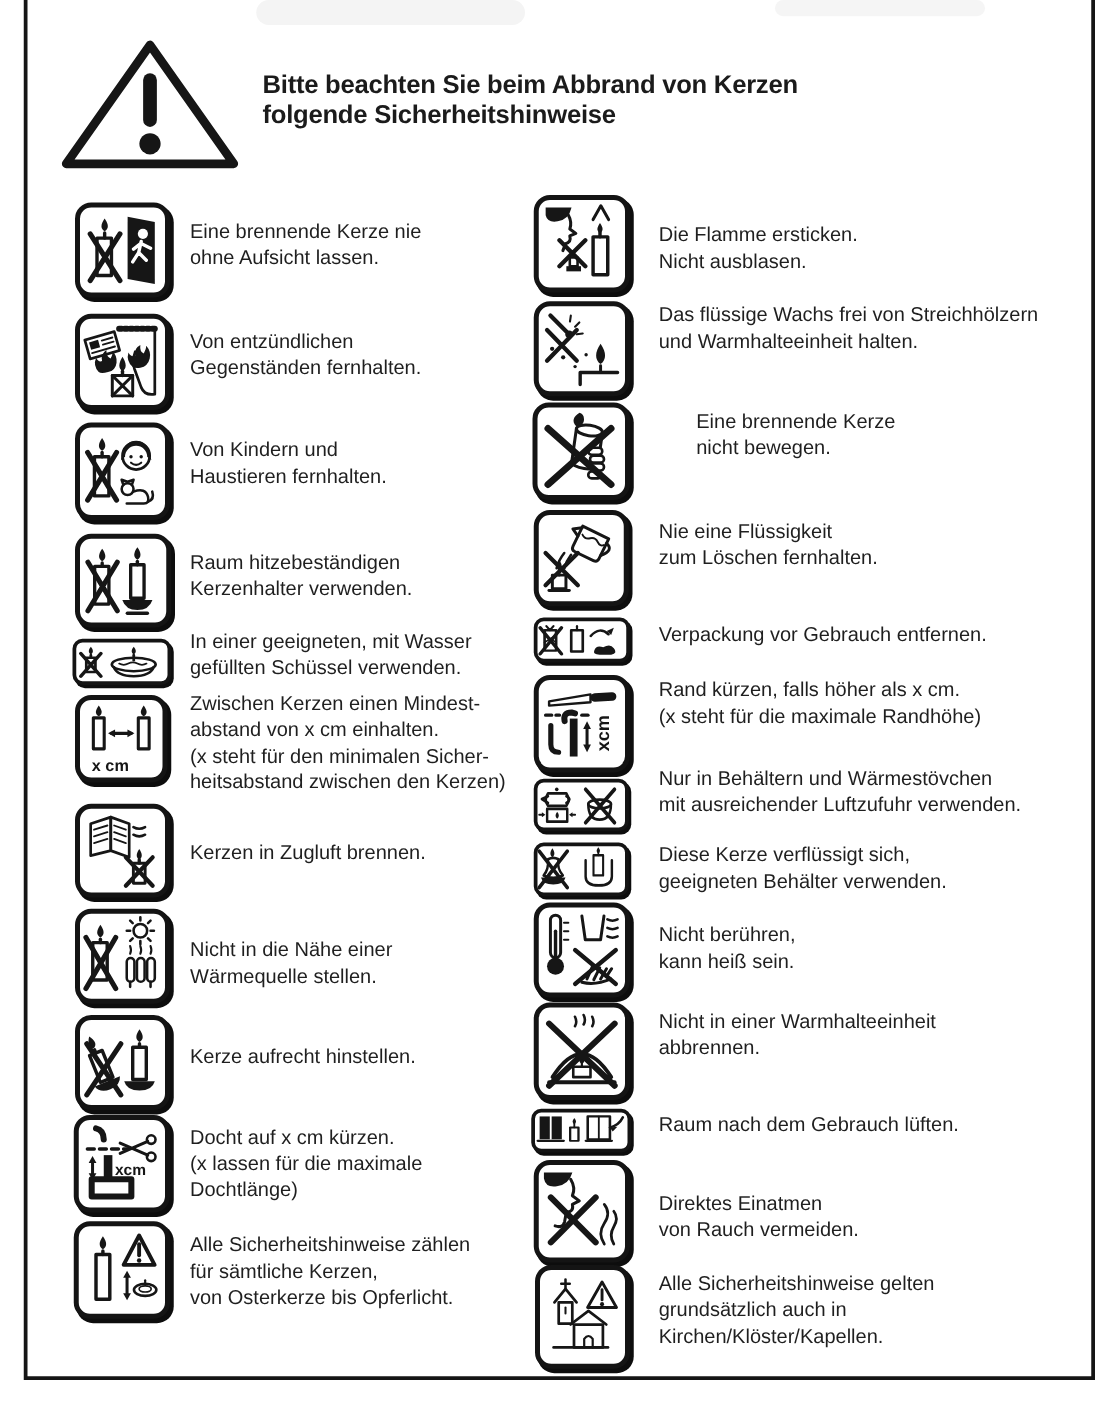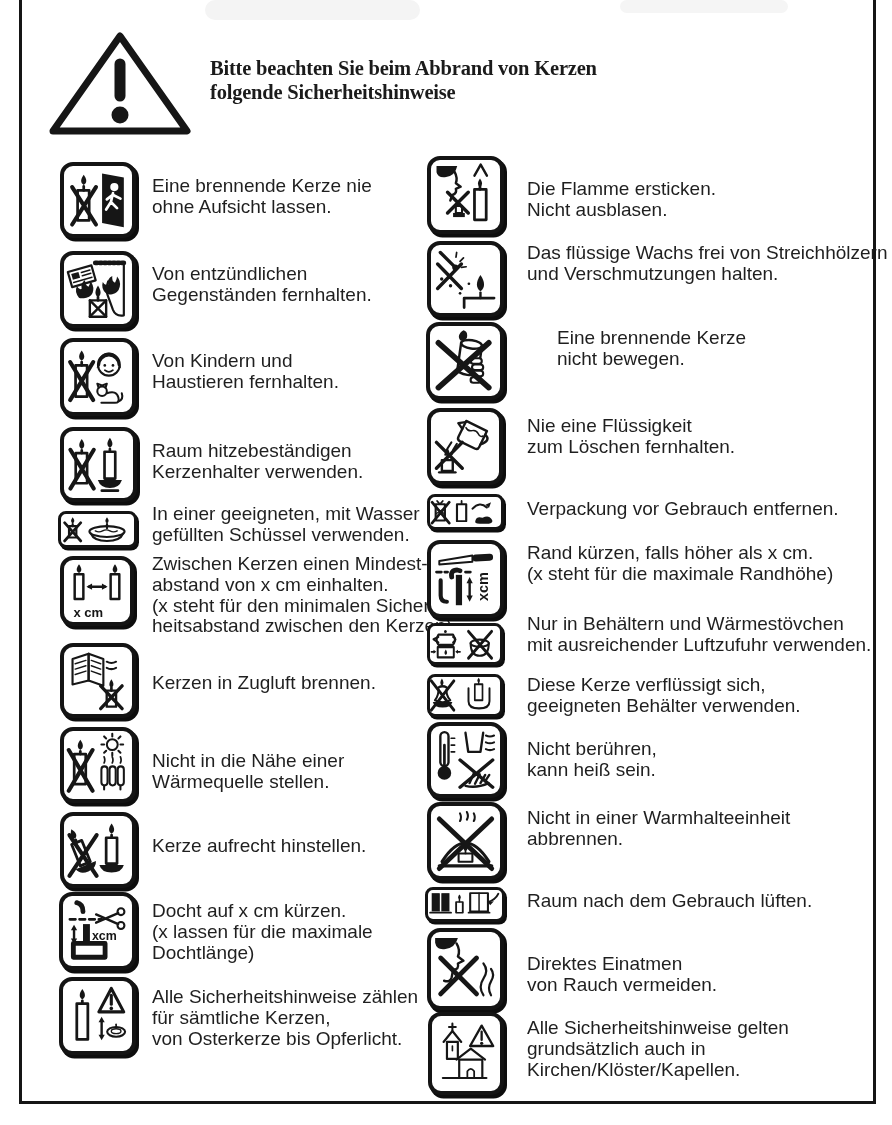--- a/index.html
+++ b/index.html
@@ -3,27 +3,27 @@
 <meta charset="utf-8">
 <style>
   html,body{margin:0;padding:0;background:#fff;}
   body{width:892px;height:1125px;position:relative;overflow:hidden;
        font-family:"Liberation Sans","DejaVu Sans",sans-serif;color:#1d1d1d;}
   .page-frame{position:absolute;left:19px;top:-6px;width:857px;height:1110px;
        border:3px solid #151515;box-sizing:border-box;}
   .smudge{position:absolute;border-radius:10px;}
   .hdr-tri{position:absolute;left:46px;top:28px;width:148px;height:110px;}
   .title{position:absolute;left:210px;top:56px;font-size:20.5px;font-weight:bold;
-       line-height:24px;white-space:pre-line;color:#1b1b1b;letter-spacing:-0.2px;font-family:Liberation Serif, serif;}
+       line-height:24px;white-space:pre-line;color:#1b1b1b;letter-spacing:-0.2px;}
   .item{display:contents;}
   .icon{position:absolute;box-sizing:border-box;border:4px solid #141414;
        border-radius:13px;background:#fff;box-shadow:2.5px 3px 0 0.5px #0d0d0d;}
   .icon.wide{border-width:3px;border-radius:8px;box-shadow:2px 2.5px 0 0 #0d0d0d;}
   .icon svg{width:100%;height:100%;display:block;}
-  .txt{position:absolute;font-size:19px;line-height:20.8px;white-space:pre-line;color:#1f1f1f;}
+  .txt{position:absolute;font-size:16px;line-height:20.8px;white-space:pre-line;color:#1f1f1f;}
   svg text{font-family:"Liberation Sans","DejaVu Sans",sans-serif;}
 </style>
 </head>
 <body>
 
 
 
 <div class="page-frame"></div>
 <div class="smudge" style="left:205px;top:0;width:215px;height:20px;background:#f4f4f4;"></div>
 <div class="smudge" style="left:620px;top:0;width:168px;height:13px;background:#f5f5f5;"></div>
@@ -310,21 +310,21 @@
           <circle cx="28" cy="60" r="2.5" fill="#161616" stroke="none"></circle>
       <circle cx="42" cy="71" r="2" fill="#161616" stroke="none"></circle>
           <circle cx="55" cy="57" r="2" fill="#161616" stroke="none"></circle>
       <path d="M48 92V78h44"></path>
       <path d="M72 44c7 10 7 19 0 24c-7-5-7-14 0-24z" fill="#161616" stroke="none"></path>
           <path d="M72 70v8" stroke-width="3.5"></path>
     </g>
       </svg>
   </div>
   <div class="txt" style="left:527px;top:243px">Das flüssige Wachs frei von Streichhölzern
-und Verschmutzungen halten.</div>
+und Warmhalteeinheit halten.</div>
 </div>
 
 <div class="item">
   <div class="icon" style="left:426px;top:322px;width:78px;height:78px">
     <svg viewBox="0 0 100 100">
         <g stroke="#161616" fill="none" stroke-width="4" stroke-linecap="round" stroke-linejoin="round">
       <g transform="rotate(8 56 50)">
         <ellipse cx="56" cy="26" rx="15" ry="6" stroke-width="3.5"></ellipse>
         <path d="M41 26v38M71 26v38" stroke-width="3.5"></path>
             <path d="M41 64a15 6 0 0 0 30 0" stroke-width="3.5"></path>

